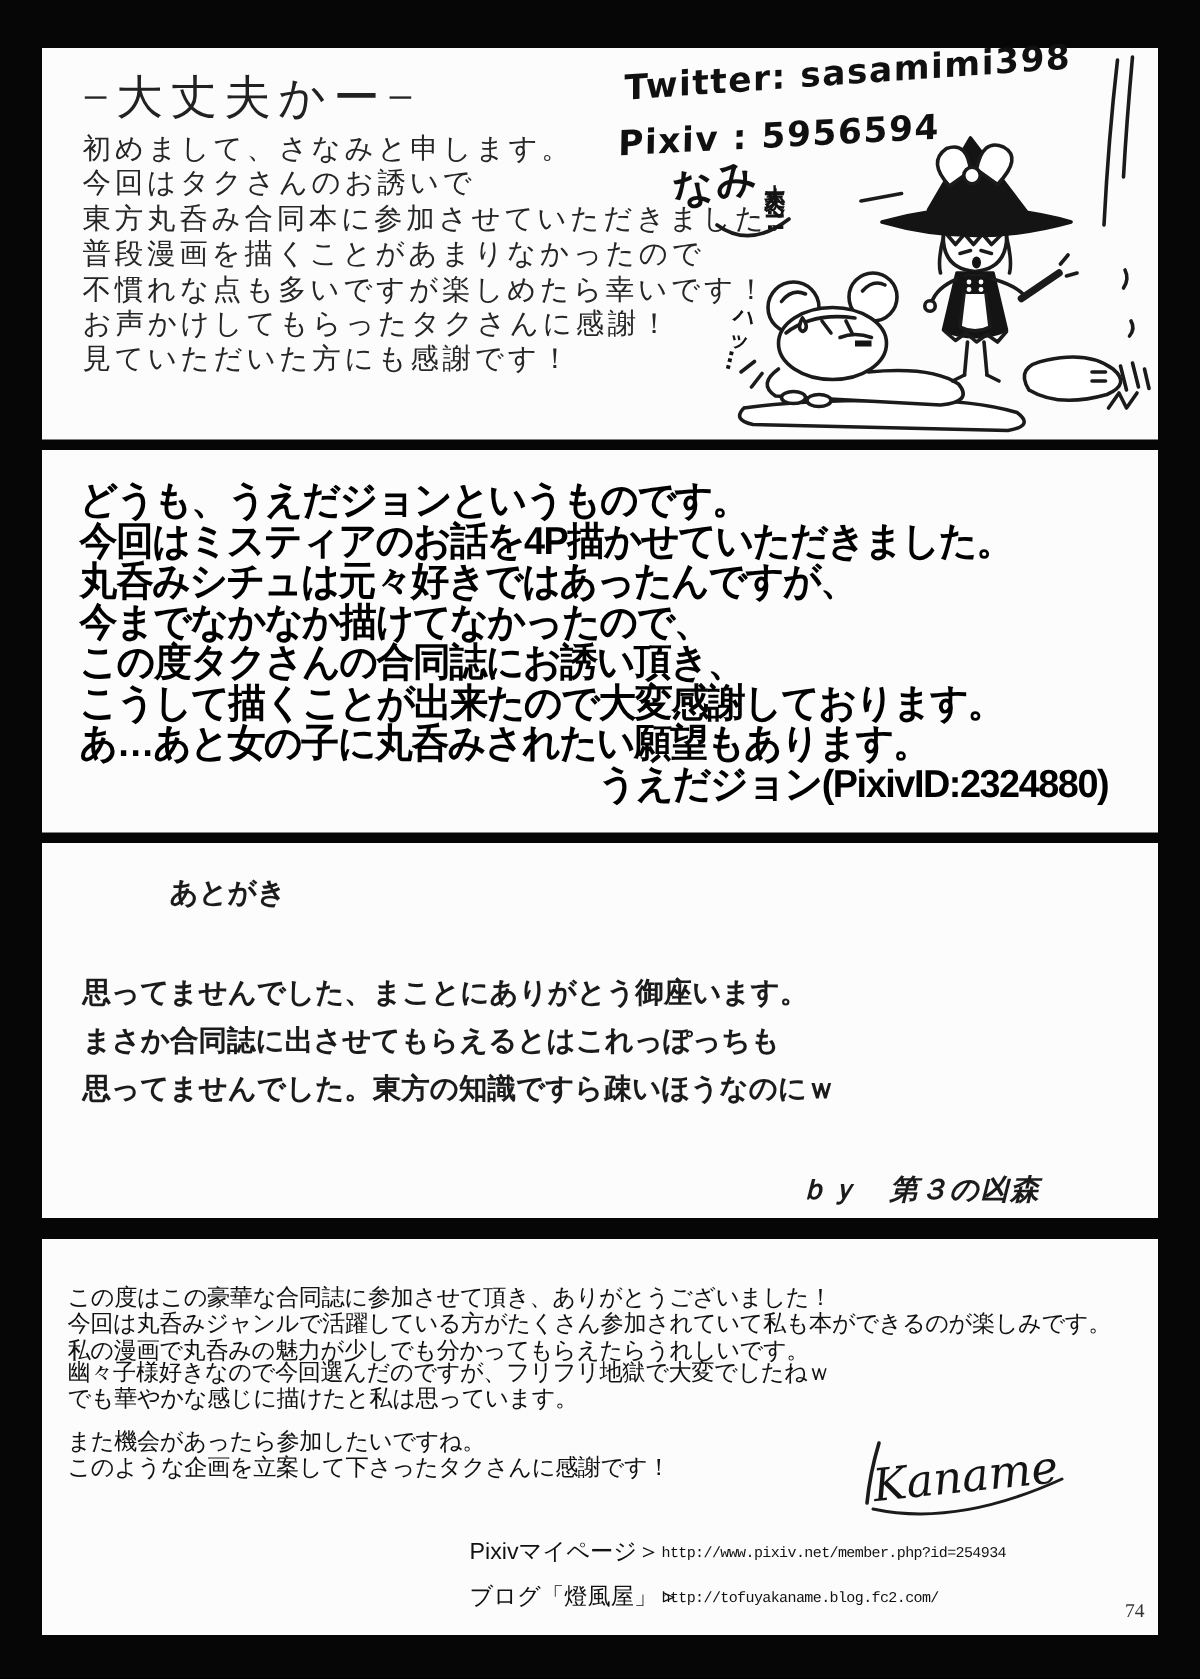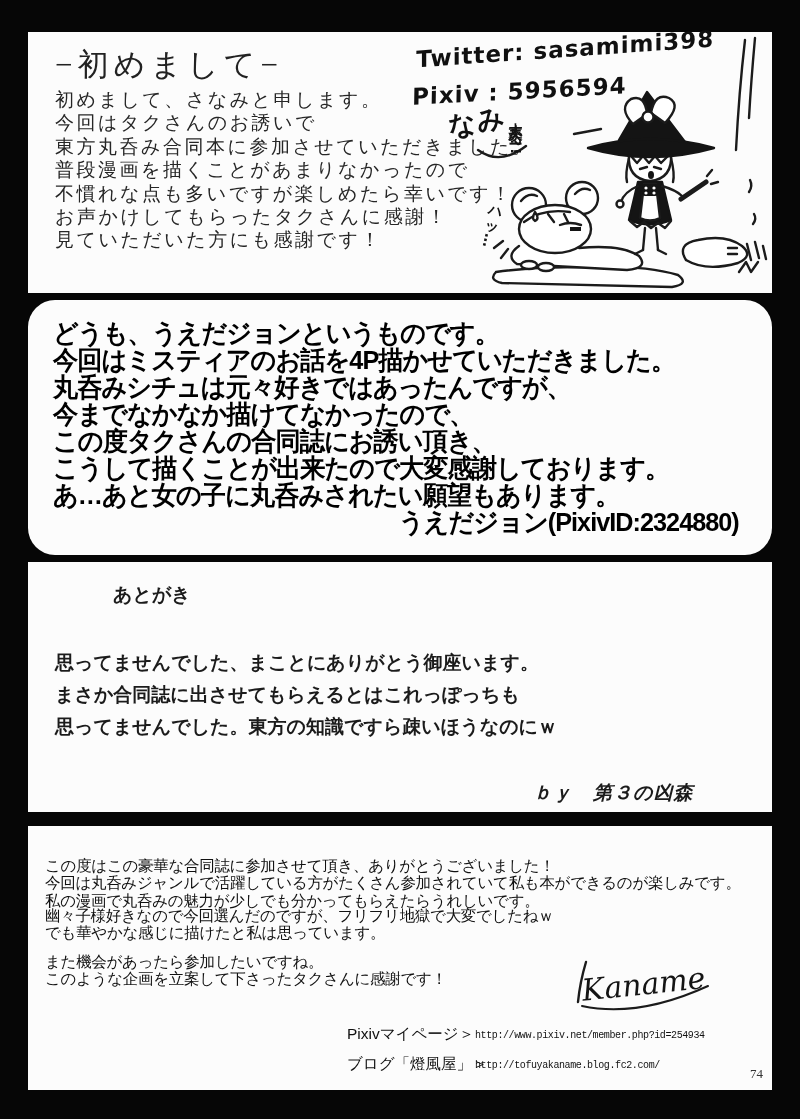--- a/index.html
+++ b/index.html
@@ -19,55 +19,55 @@
   .hw-twitter{left:388px;top:4px;font-size:23px;transform:rotate(-4deg) skewX(-4deg);}
   .hw-pixiv{left:384px;top:46px;font-size:23px;transform:rotate(-3deg) skewX(-4deg);}
   .hw-sig{left:420px;top:72px;font-size:27px;transform:rotate(-10deg);}
   .vtext{position:absolute;writing-mode:vertical-rl;text-orientation:mixed;
          font-family:"DejaVu Sans",sans-serif;font-weight:700;color:#141414;z-index:3;}
   .v-callout{left:479px;top:80px;font-size:14px;letter-spacing:2px;}
   .v-gasp{left:456px;top:166px;font-size:14px;letter-spacing:2px;transform:rotate(13deg);}
   .sketch{position:absolute;left:370px;top:0;z-index:2;}
 
   
-  .p2{top:300px;height:255px;border-radius:27px;}
+  .p2{top:300px;height:255px;}
   .p2-body{position:absolute;left:25px;right:12px;top:20px;font-weight:700;
            font-size:26px;line-height:27px;letter-spacing:-1px;color:#000;
            transform:scaleX(.97);transform-origin:left top;}
   .p2-sig{text-align:right;}
 
   
   .p3{top:562px;height:250px;}
   .p3-heading{position:absolute;left:85px;top:20px;font-size:19px;font-weight:700;}
   .p3-body{position:absolute;left:27px;top:85px;font-size:19px;font-weight:700;
            line-height:32.2px;}
   .p3-byline{position:absolute;left:505px;top:218px;font-size:19px;font-weight:700;
              letter-spacing:1px;font-style:italic;}
 
   
   .p4{top:826px;height:264px;}
   .p4 .para{position:absolute;left:17px;font-size:15.5px;line-height:17.4px;
             letter-spacing:-.3px;color:#111;}
   .p4-para0{top:31px;} .p4-para1{top:81px;} .p4-para2{top:127px;}
   .link-row{position:absolute;left:285px;white-space:nowrap;}
   .link-row0{top:198px;} .link-row1{top:228px;}
-  .link-label{display:inline-block;width:128px;font-size:15.5px;color:#111;margin-left:34px;}
+  .link-label{display:inline-block;width:128px;font-size:15.5px;color:#111;}
   .link-url{font-family:Liberation Mono, monospace;font-size:10px;letter-spacing:-.4px;
             color:#111;vertical-align:1px;}
   .kaname{position:absolute;left:540px;top:126px;}
   .page-num{position:absolute;left:722px;top:240px;font-family:"Liberation Serif",serif;
             font-size:13px;color:#333;text-align:right;}
 </style>
 </head>
 <body>
 
 <div class="page">
 
   <div class="panel p1">
-    <div class="p1-title">−初めまして−</div>
+    <div class="p1-title">−大丈夫かー−</div>
     <div class="p1-body">
       <div class="line">初めまして、さなみと申します。</div>
       <div class="line">今回はタクさんのお誘いで</div>
       <div class="line">東方丸呑み合同本に参加させていただきました。</div>
       <div class="line">普段漫画を描くことがあまりなかったので</div>
       <div class="line">不慣れな点も多いですが楽しめたら幸いです！</div>
       <div class="line">お声かけしてもらったタクさんに感謝！</div>
       <div class="line">見ていただいた方にも感謝です！</div>
     </div>
 

